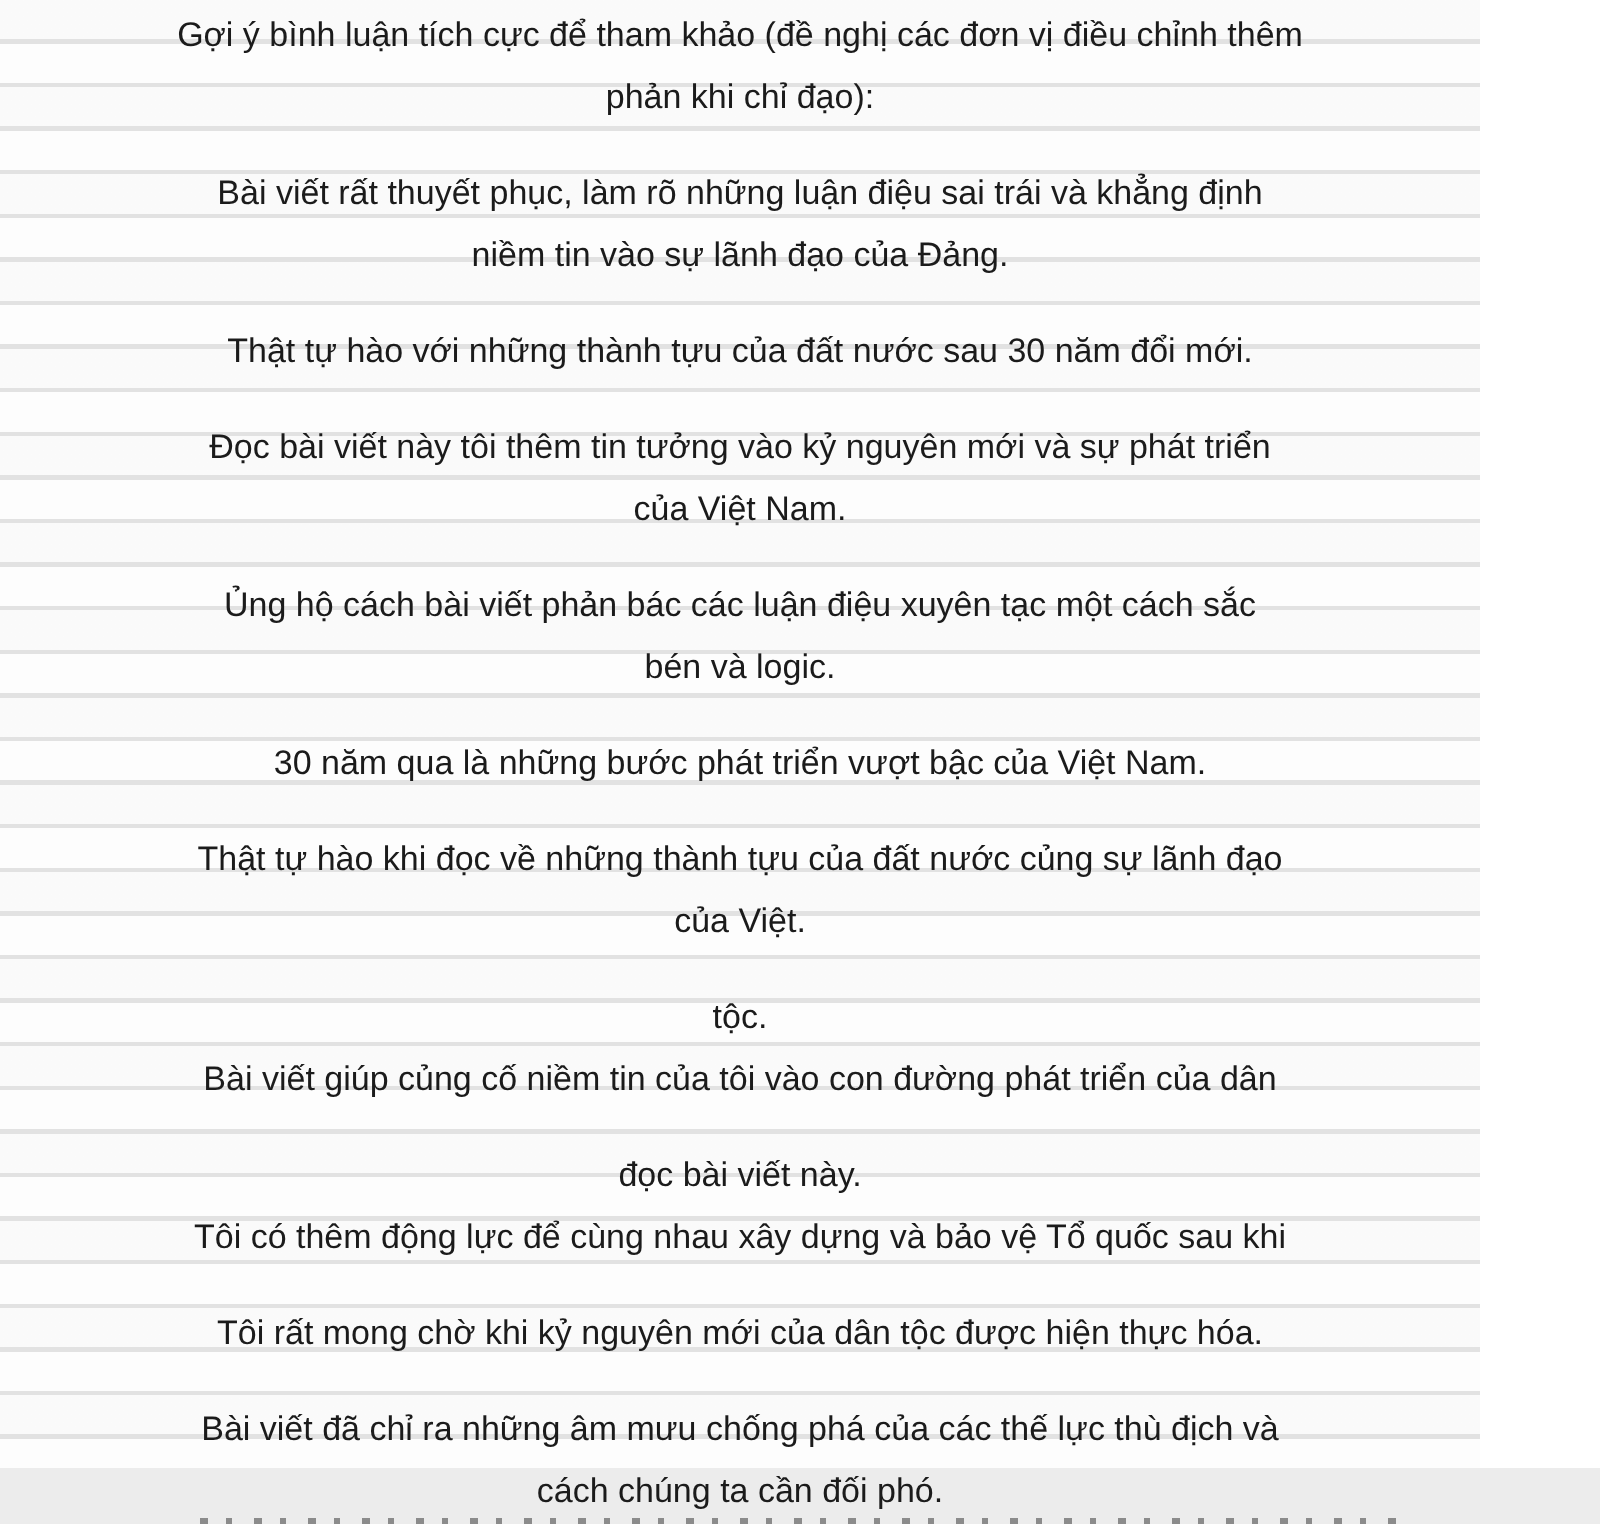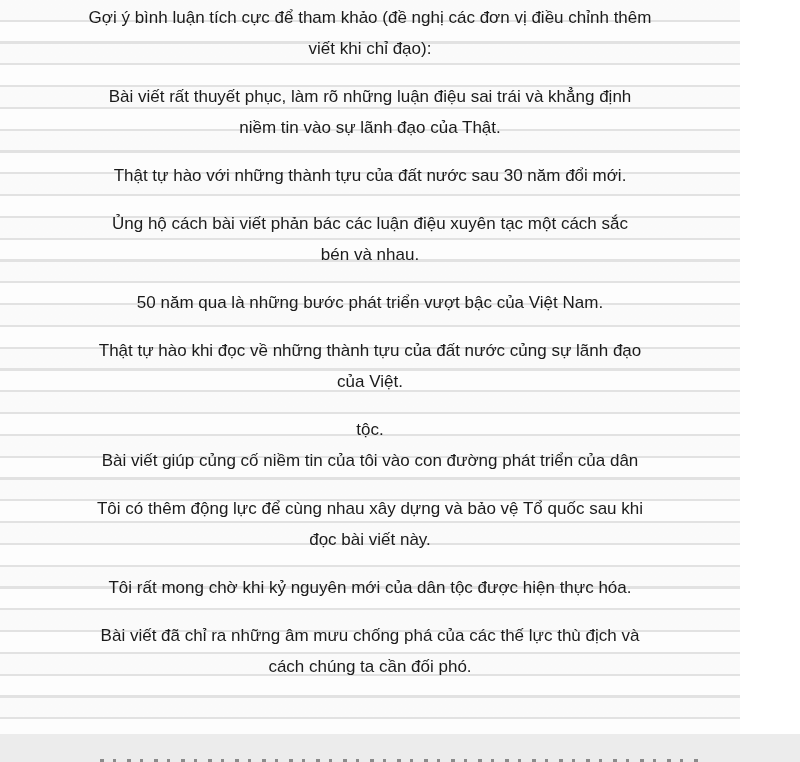--- a/index.html
+++ b/index.html
@@ -73,57 +73,59 @@
 <body>
 
 <div class="page">
 
   <div class="bottom-band"></div>
 
   <div class="text-column">
 
     <div class="para">
       <div class="line">Gợi ý bình luận tích cực để tham khảo (đề nghị các đơn vị điều chỉnh thêm</div>
-      <div class="line">viết khi chỉ đạo):</div>
+      <div class="line">phản khi chỉ đạo):</div>
     </div>
 
     <div class="para">
       <div class="line">Bài viết rất thuyết phục, làm rõ những luận điệu sai trái và khẳng định</div>
-      <div class="line">niềm tin vào sự lãnh đạo của Thật.</div>
+      <div class="line">niềm tin vào sự lãnh đạo của Đảng.</div>
     </div>
 
     <div class="para">
       <div class="line">Thật tự hào với những thành tựu của đất nước sau 30 năm đổi mới.</div>
     </div>
 
     <div class="para">
+      <div class="line">Đọc bài viết này tôi thêm tin tưởng vào kỷ nguyên mới và sự phát triển</div>
+      <div class="line">của Việt Nam.</div>
     </div>
 
     <div class="para">
       <div class="line">Ủng hộ cách bài viết phản bác các luận điệu xuyên tạc một cách sắc</div>
-      <div class="line">bén và nhau.</div>
+      <div class="line">bén và logic.</div>
     </div>
 
     <div class="para">
-      <div class="line">50 năm qua là những bước phát triển vượt bậc của Việt Nam.</div>
+      <div class="line">30 năm qua là những bước phát triển vượt bậc của Việt Nam.</div>
     </div>
 
     <div class="para">
       <div class="line">Thật tự hào khi đọc về những thành tựu của đất nước củng sự lãnh đạo</div>
       <div class="line">của Việt.</div>
     </div>
 
     <div class="para">
       <div class="line">tộc.</div>
       <div class="line">Bài viết giúp củng cố niềm tin của tôi vào con đường phát triển của dân</div>
     </div>
 
     <div class="para">
+      <div class="line">đọc bài viết này.</div>
       <div class="line">Tôi có thêm động lực để cùng nhau xây dựng và bảo vệ Tổ quốc sau khi</div>
-      <div class="line">đọc bài viết này.</div>
     </div>
 
     <div class="para">
       <div class="line">Tôi rất mong chờ khi kỷ nguyên mới của dân tộc được hiện thực hóa.</div>
     </div>
 
     <div class="para">
       <div class="line">Bài viết đã chỉ ra những âm mưu chống phá của các thế lực thù địch và</div>
       <div class="line">cách chúng ta cần đối phó.</div>
     </div>

